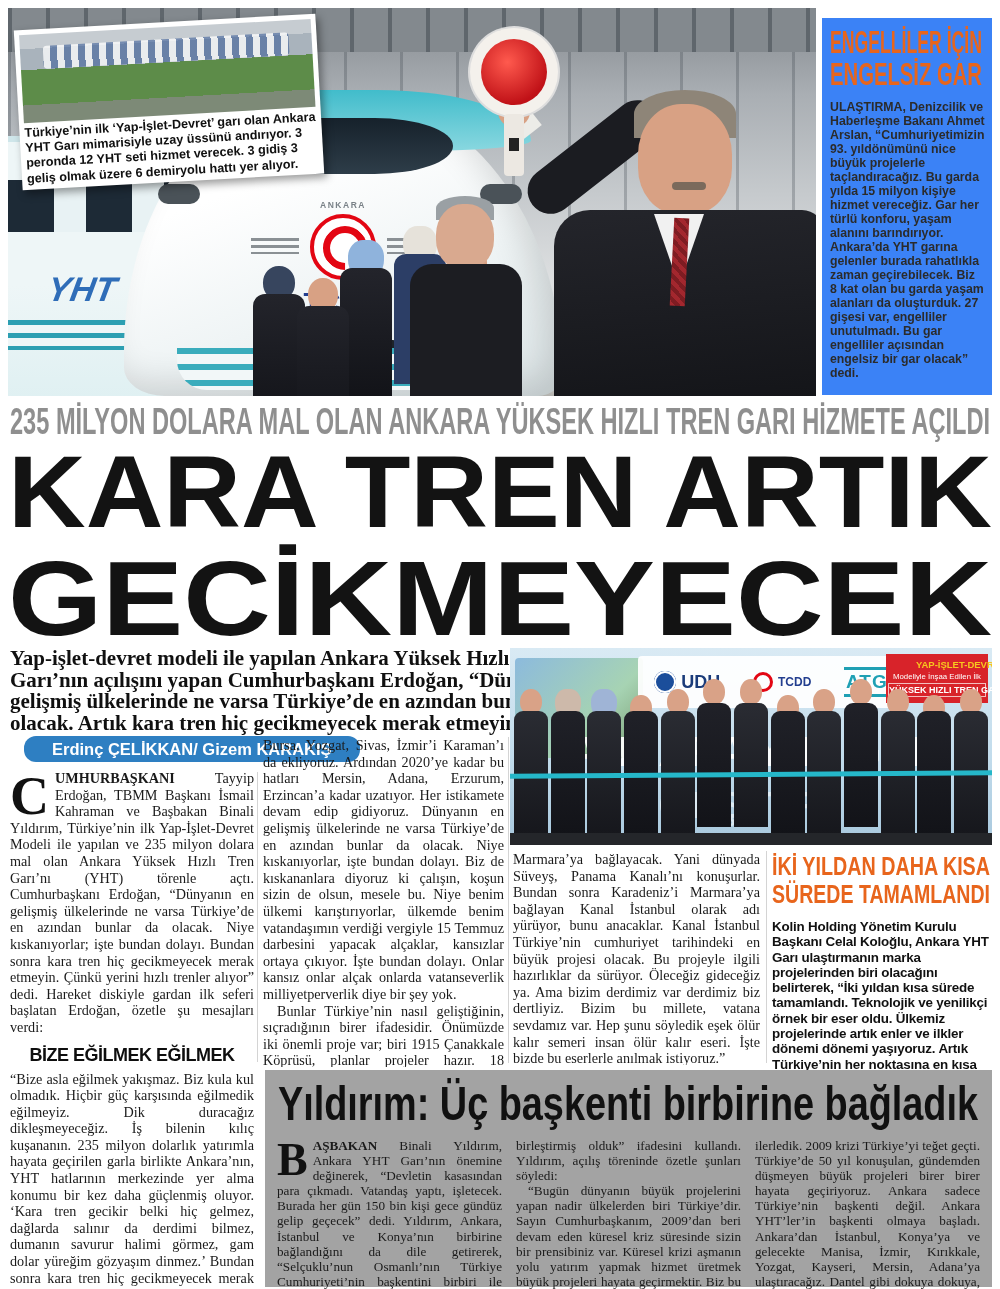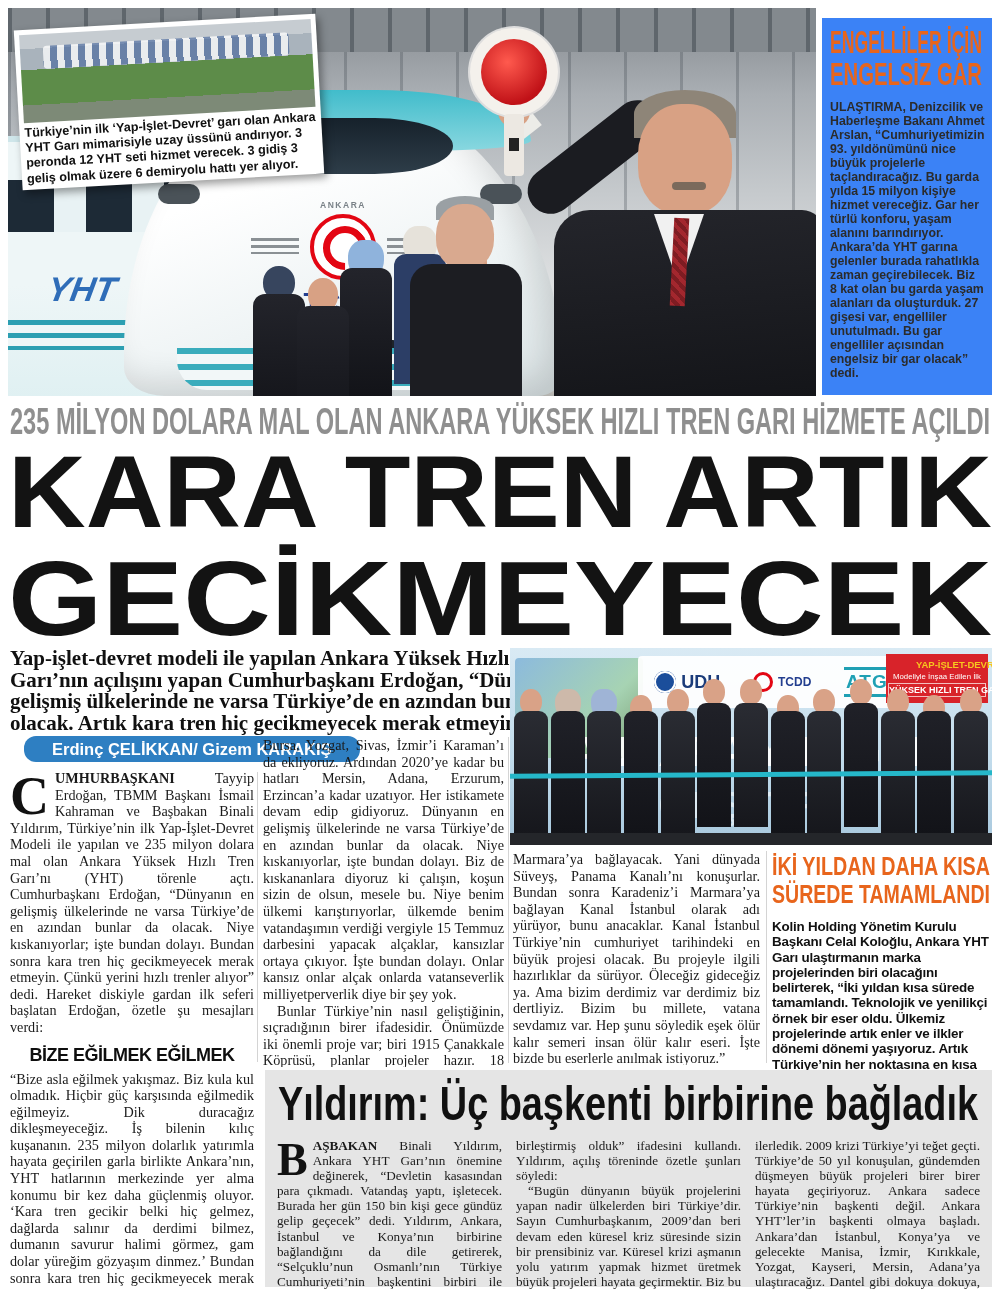--- a/index.html
+++ b/index.html
@@ -136,21 +136,21 @@
   .rpp.tall::before{top:4px;}.rpp.tall::after{top:28px;}
   .rp-ribbon{position:absolute;left:0;right:0;bottom:68px;height:5px;background:#25b7c9;transform:rotate(-.4deg);z-index:5;}
   .rp-stage{position:absolute;left:0;bottom:0;width:100%;height:12px;background:#24262a;z-index:6;}
 
   
   .kolin{position:absolute;left:772px;top:851px;width:222px;}
   .kolin svg text{font-family:"Liberation Sans",sans-serif;font-weight:700;fill:#e8651c;}
   .kolin-body{margin:6px 0 0 0;font:700 13.4px/15.3px "Liberation Sans",sans-serif;letter-spacing:-.2px;color:#111;}
 
   
-  .yb{position:absolute;left:265px;top:1070px;width:727px;height:217px;background:#e5e5e5;box-sizing:border-box;padding:6px 12px 0;}
+  .yb{position:absolute;left:265px;top:1070px;width:727px;height:217px;background:#a3a3a3;box-sizing:border-box;padding:6px 12px 0;}
   .yb-h svg text{font-family:"Liberation Sans",sans-serif;font-weight:700;font-size:49px;fill:#111;}
   .yb-cols{display:flex;gap:14px;margin-top:4px;}
   .yb-col{flex:1;text-align:justify;font:400 13.2px/15.1px "Liberation Serif",serif;color:#1a1a1a;height:152px;overflow:hidden;}
   .yb-col p{margin:0;}
   .yb-col p.ind{text-indent:12px;}
   .dropcap2{float:left;font:700 46px/38px "Liberation Serif",serif;padding:3px 5px 0 0;color:#111;}
 </style>
 </head>
 <body>
 

